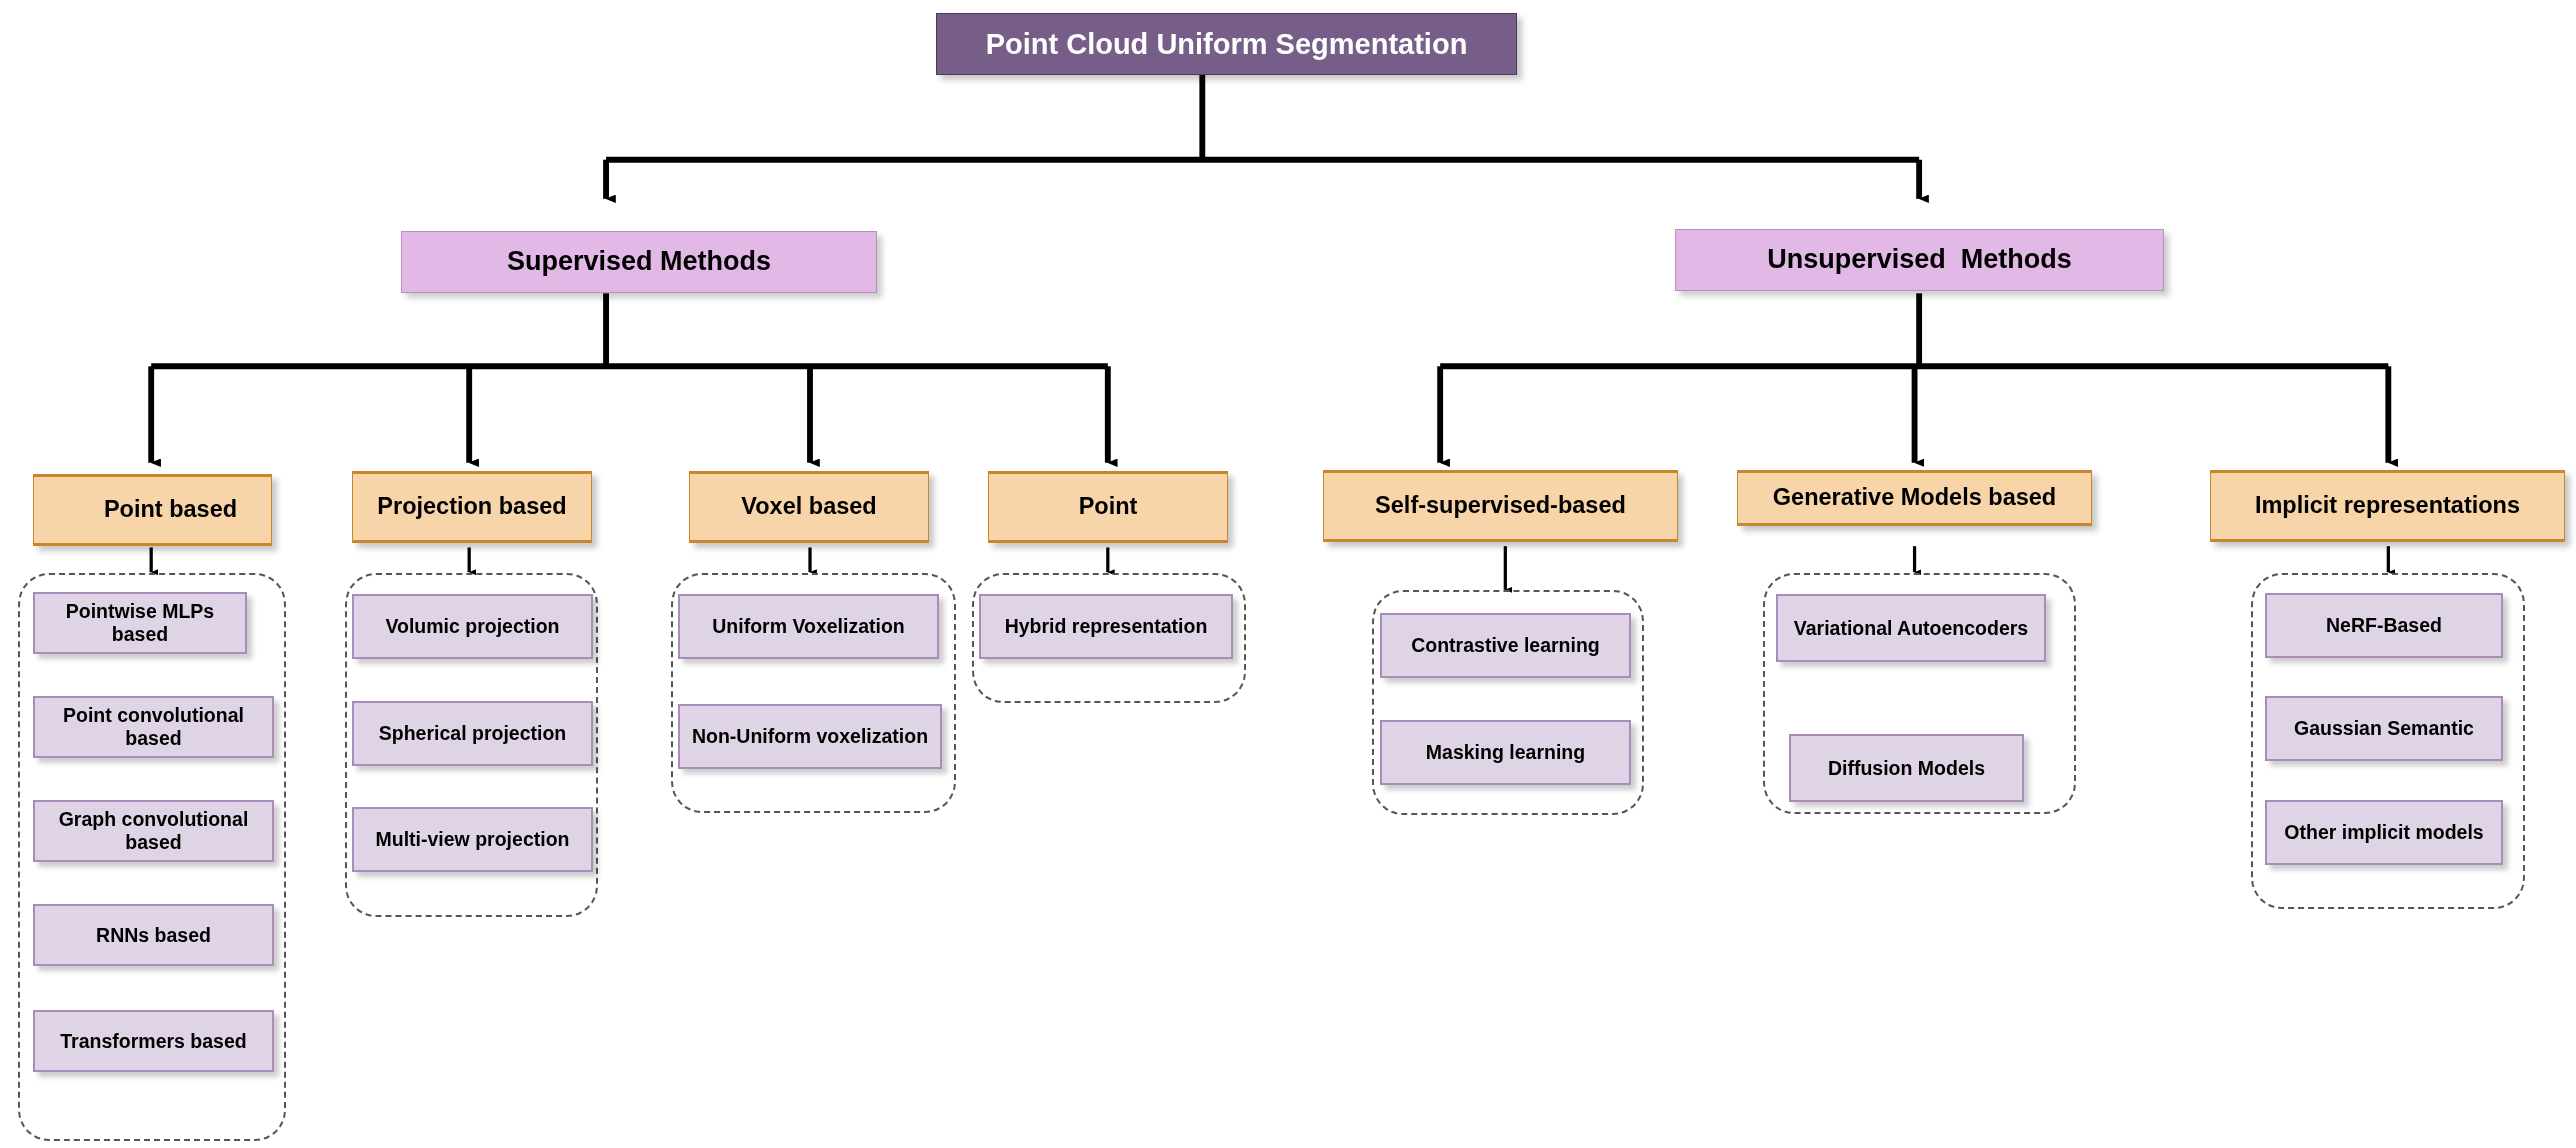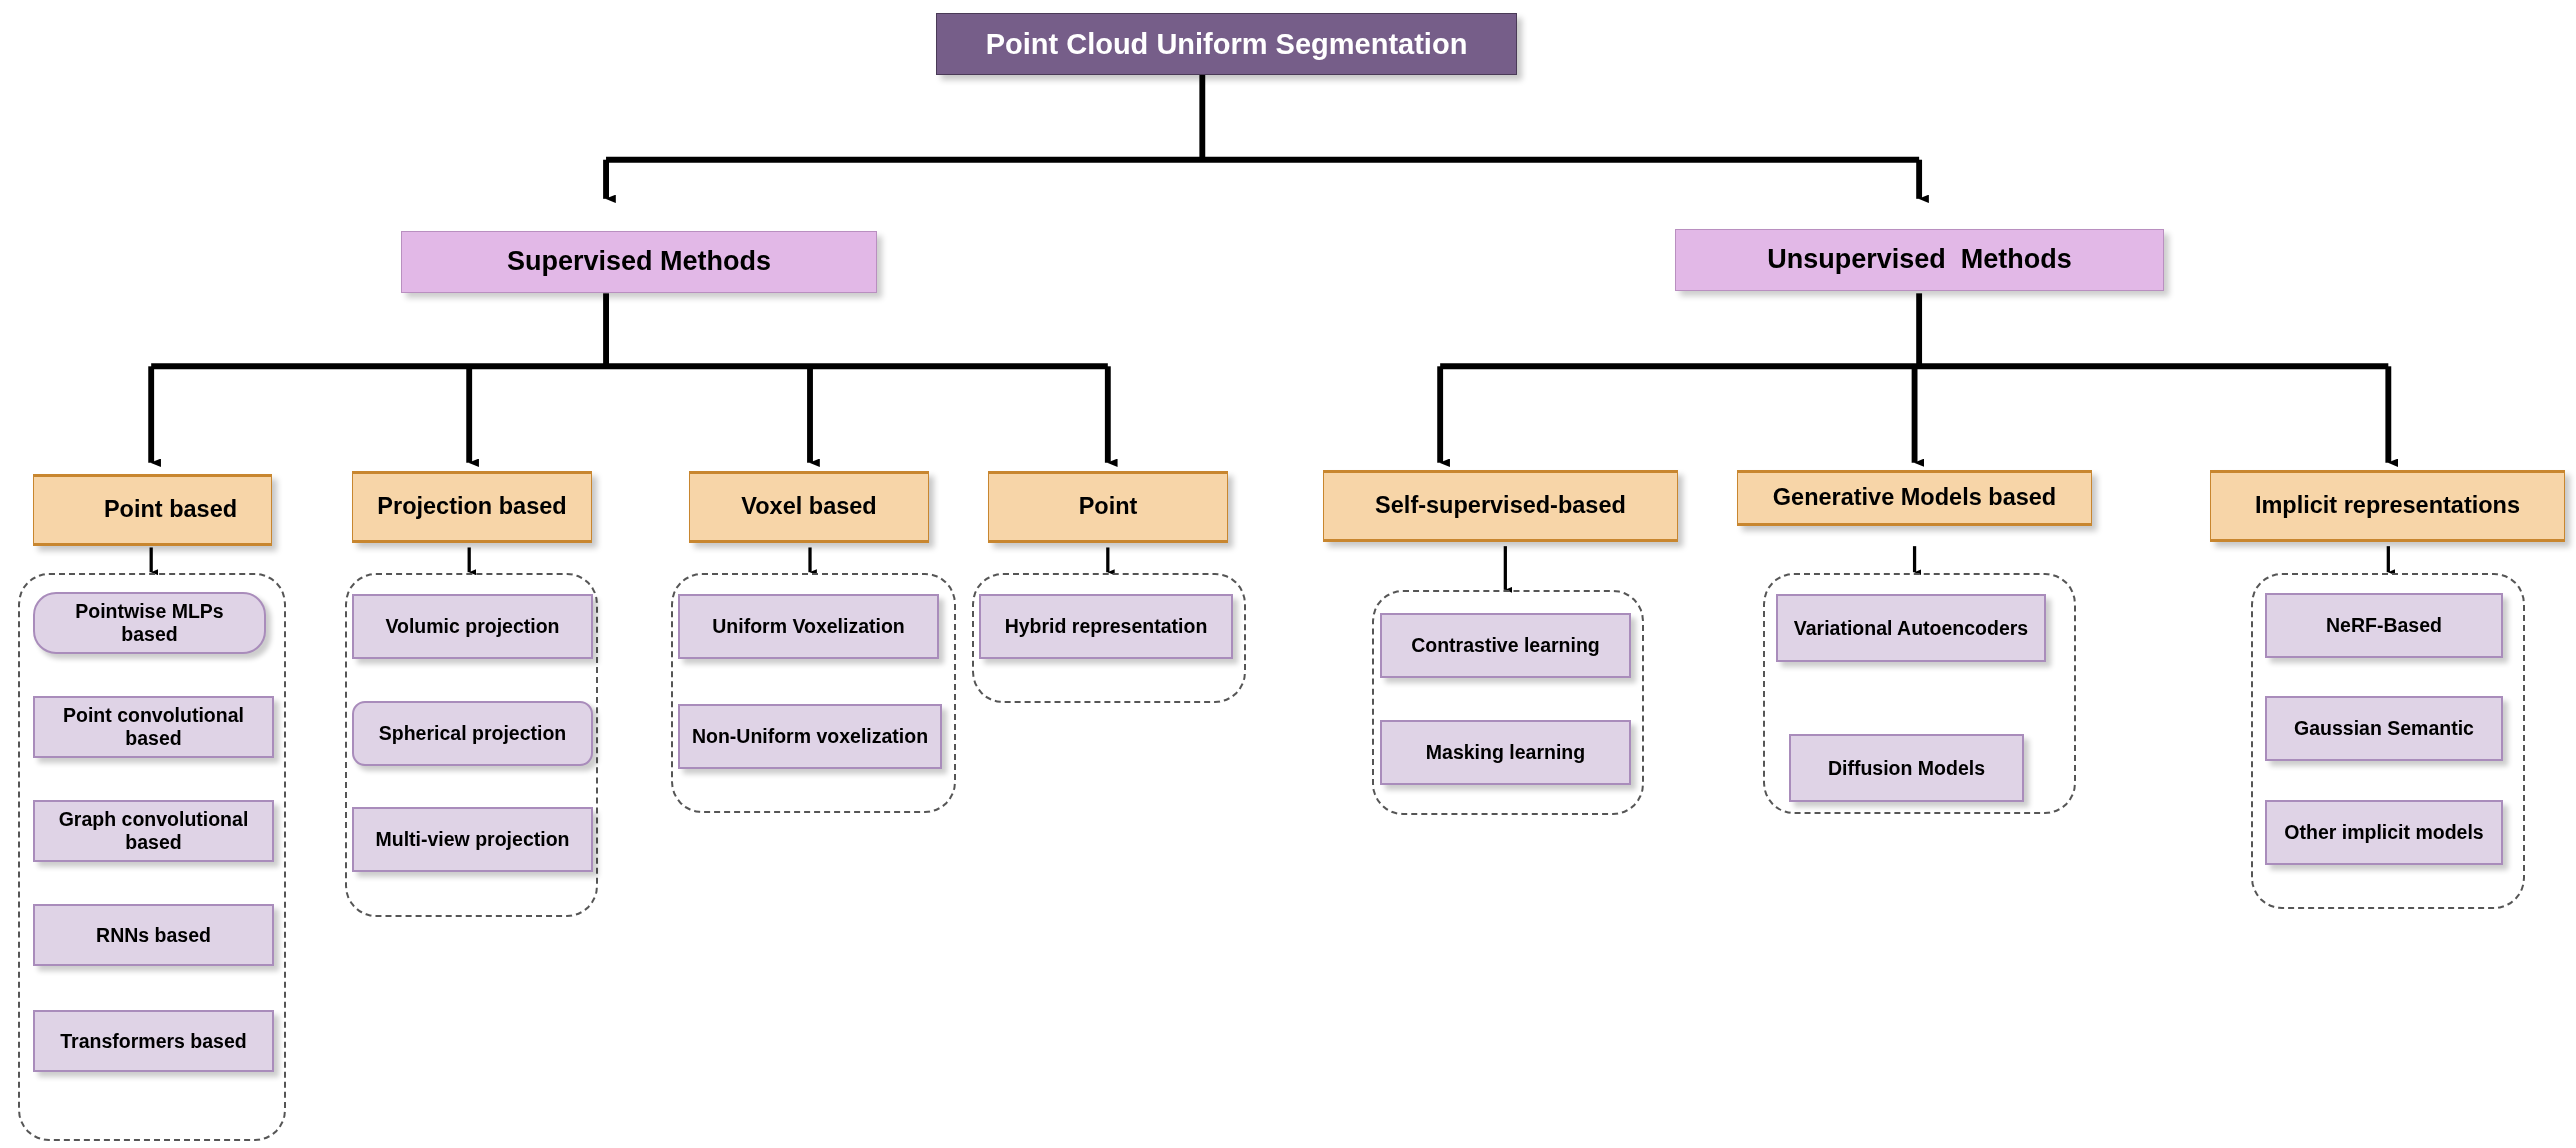--- a/index.html
+++ b/index.html
@@ -142,31 +142,31 @@
   <div class="node cat" style="left:2210px; top:470px; width:355px; height:72px;">Implicit representations</div>
 
   <div class="group" style="left:18px;  top:573px; width:268px;  height:568px;"></div>
   <div class="group" style="left:345px; top:573px; width:253px;  height:344px;"></div>
   <div class="group" style="left:671px;top:573px; width:285px;  height:240px;"></div>
   <div class="group" style="left:972px;top:573px; width:274px;  height:130px;"></div>
   <div class="group" style="left:1372px;top:590px; width:272px;  height:225px;"></div>
   <div class="group" style="left:1763px;top:573px; width:313px;  height:241px;"></div>
   <div class="group" style="left:2251px;top:573px; width:274px;  height:336px;"></div>
 
-  <div class="node leaf" style="left:33px; top:592px; width:233px; height:62px;border-radius:23px;">Pointwise MLPs
+  <div class="node leaf" style="left:33px; top:592px; width:214px; height:62px;">Pointwise MLPs
 based</div>
   <div class="node leaf" style="left:33px; top:696px; width:241px; height:62px;">Point convolutional
 based</div>
   <div class="node leaf" style="left:33px; top:800px; width:241px; height:62px;">Graph convolutional
 based</div>
   <div class="node leaf" style="left:33px; top:904px; width:241px; height:62px;">RNNs based</div>
   <div class="node leaf" style="left:33px; top:1010px; width:241px; height:62px;">Transformers based</div>
 
   <div class="node leaf" style="left:352px; top:594px; width:241px; height:65px;">Volumic projection</div>
-  <div class="node leaf" style="left:352px; top:701px; width:241px; height:65px;border-radius:13px;">Spherical projection</div>
+  <div class="node leaf" style="left:352px; top:701px; width:241px; height:65px;">Spherical projection</div>
   <div class="node leaf" style="left:352px; top:807px; width:241px; height:65px;">Multi-view projection</div>
 
   <div class="node leaf" style="left:678px; top:594px; width:261px; height:65px;">Uniform Voxelization</div>
   <div class="node leaf" style="left:678px; top:704px; width:264px; height:65px;">Non-Uniform voxelization</div>
 
   <div class="node leaf" style="left:979px; top:594px; width:254px; height:65px;">Hybrid representation</div>
 
   <div class="node leaf" style="left:1380px; top:613px; width:251px; height:65px;">Contrastive learning</div>
   <div class="node leaf" style="left:1380px; top:720px; width:251px; height:65px;">Masking learning</div>
 

